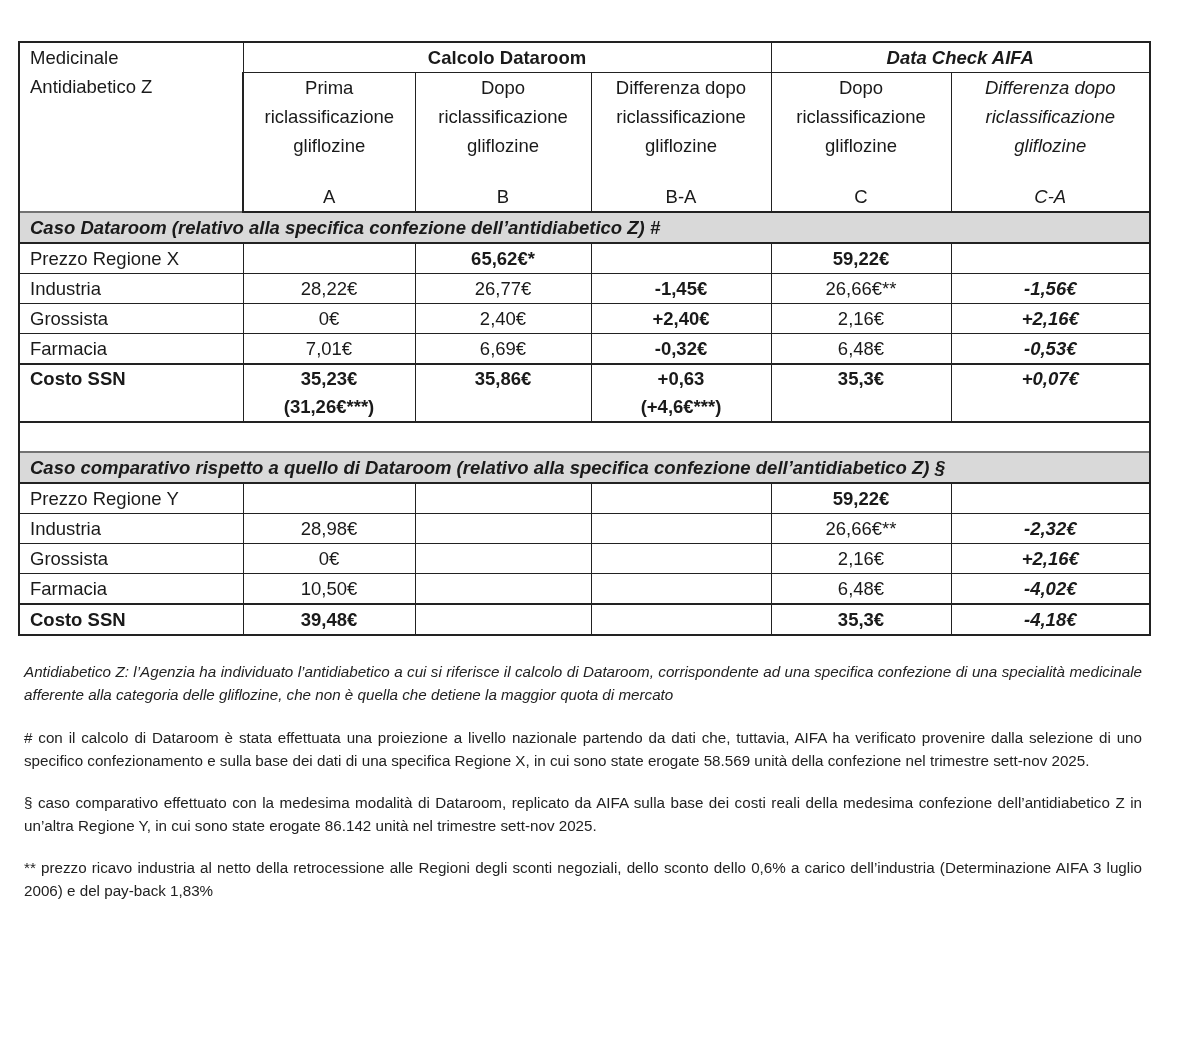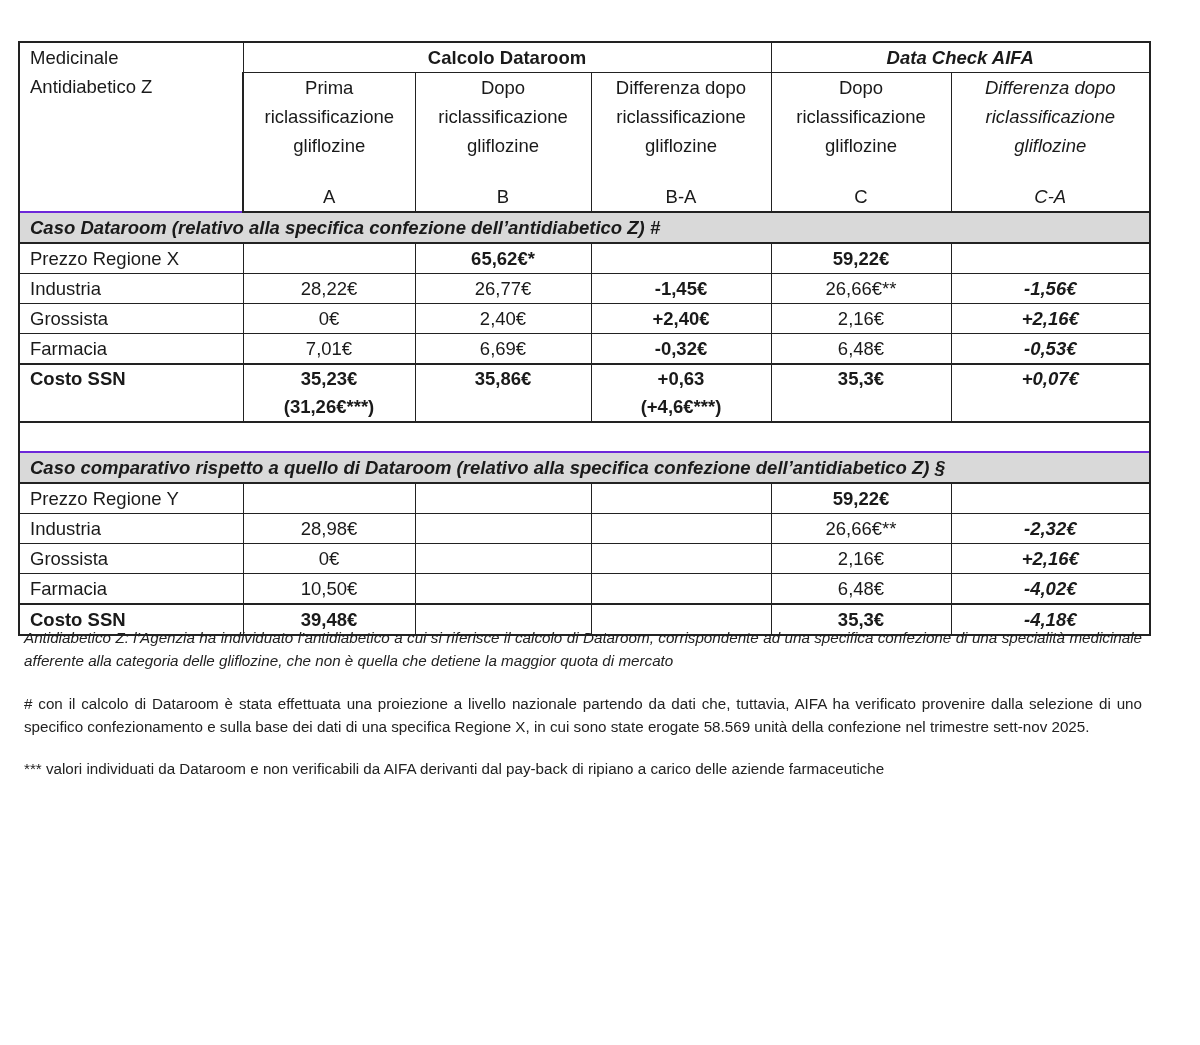--- a/index.html
+++ b/index.html
@@ -8,31 +8,31 @@
     table.main { position: absolute; left: 18px; top: 41px; width: 1131px;
       border-collapse: collapse; table-layout: fixed; font-size: 18.5px; border-radius: 7px; }
     table.main td { border: 1px solid #222; padding: 0 10px; line-height: 29px; vertical-align: top; overflow: hidden; white-space: nowrap; }
     col.c0 { width: 224px; } col.c1 { width: 172px; } col.c2 { width: 176px; }
     col.c3 { width: 180px; } col.c4 { width: 180px; } col.c5 { width: 199px; }
     td.grp { font-weight: bold; text-align: center; border-bottom: 2px solid #222; }
     td.sub { text-align: center; line-height: 28px; white-space: normal; }
     td.sub .gap { height: 22px; }
     td.corner { white-space: normal; }
     tr.hdr-bottom td { border-bottom: 2px solid #222; }
-    tr.section td { background: #d9d9d9; font-weight: bold; border-top: 2px solid #6d28d9; border-bottom: 2px solid #222; }
+    tr.section td { background: #d9d9d9; font-weight: bold; border-top: 2px solid #737373; border-bottom: 2px solid #222; }
     td.num { text-align: center; }
     td.b { font-weight: bold; }
     tr.thick-top td { border-top: 2px solid #222; margin-top: 12px; }
     tr.blank td { height: 28px; }
     tr.tall td { line-height: 28px; }
     table.main tr td:first-child { border-left: 2px solid #222; }
     table.main tr td:last-child { border-right: 2px solid #222; font-style: italic; }
     table.main tr:first-child td { border-top: 2px solid #222; }
     table.main tr:last-child td { border-bottom: 2px solid #222; }
-    .notes { position: absolute; left: 24px; top: 626px; width: 1118px; font-size: 15.2px; line-height: 23px; color: #222; }
+    .notes { position: absolute; left: 24px; top: 660px; width: 1118px; font-size: 15.2px; line-height: 23px; color: #222; }
     .notes p { margin: 0 0 19px 0; text-align: justify; }
     .notes p.ital { font-style: italic; margin-bottom: 20px; }
   </style>
 </head>
 <body>
 
 <table class="main">
   <colgroup>
       <col class="c0">
       <col class="c1">
@@ -183,14 +183,15 @@
     <td class="num"></td>
     <td class="num b">35,3€</td>
     <td class="num b">-4,18€</td>
   </tr>
 </tbody>
   </table>
 
 <div class="notes">
   <p class="ital">Antidiabetico Z: l’Agenzia ha individuato l’antidiabetico a cui si riferisce il calcolo di Dataroom, corrispondente ad una specifica confezione di una specialità medicinale afferente alla categoria delle gliflozine, che non è quella che detiene la maggior quota di mercato</p>
   <p># con il calcolo di Dataroom è stata effettuata una proiezione a livello nazionale partendo da dati che, tuttavia, AIFA ha verificato provenire dalla selezione di uno specifico confezionamento e sulla base dei dati di una specifica Regione X, in cui sono state erogate 58.569 unità della confezione nel trimestre sett-nov 2025.</p>
-  <p>*** valori individuati da Dataroom e non verificabili da AIFA derivanti dal pay-back di ripiano a carico delle aziende farmaceutiche</p>
+  <p>§ caso comparativo effettuato con la medesima modalità di Dataroom, replicato da AIFA sulla base dei costi reali della medesima confezione dell’antidiabetico Z in un’altra Regione Y, in cui sono state erogate 86.142 unità nel trimestre sett-nov 2025.</p>
+  <p>** prezzo ricavo industria al netto della retrocessione alle Regioni degli sconti negoziali, dello sconto dello 0,6% a carico dell’industria (Determinazione AIFA 3 luglio 2006) e del pay-back 1,83%</p>
 </div>
 
 </body></html>

